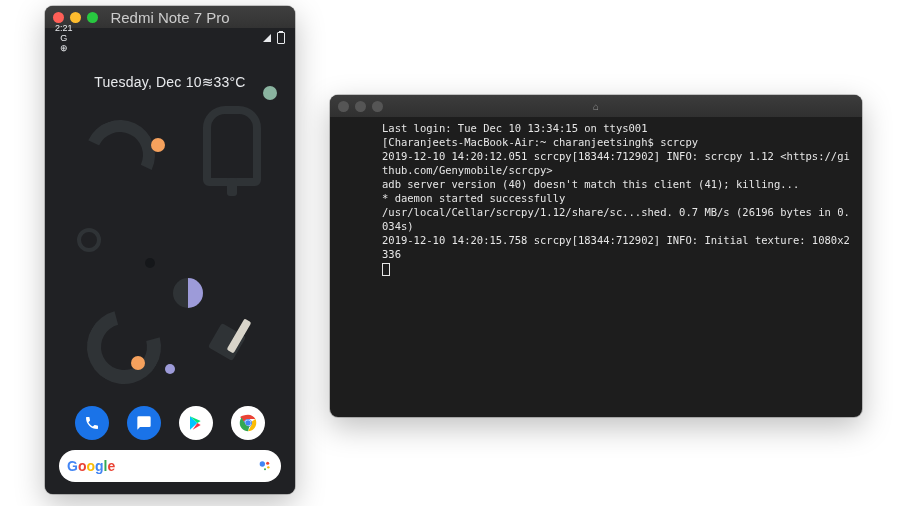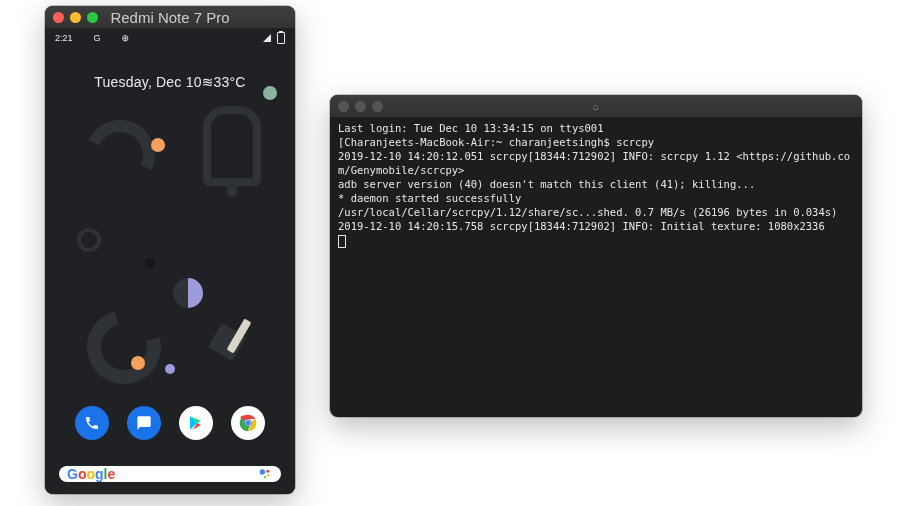--- a/index.html
+++ b/index.html
@@ -12,21 +12,21 @@
   .dot.yellow{background:#febc2e;}
   .dot.green{background:#28c840;}
   .dot.grey{background:#555;}
   .wtitle{position:absolute;left:0;right:0;text-align:center;font-size:11px;color:#ccc;display:flex;align-items:center;justify-content:center;gap:6px;}
   .wtitle .home{font-size:10px;color:#999;}
   
   #phone-window{left:45px;top:6px;width:250px;height:488px;}
   #phone-window .titlebar .wtitle{font-size:15px;}
   .phone-screen{position:relative;width:100%;height:calc(100% - 22px);background:#202124;color:#e8eaed;}
   .status-bar{position:absolute;top:0;left:0;right:0;height:20px;display:flex;align-items:center;justify-content:space-between;padding:0 10px;font-size:9px;}
-  .status-left{display:flex;gap:21px;align-items:flex-end;}
+  .status-left{display:flex;gap:0;align-items:center;flex-direction:column;}
   .status-right{display:flex;gap:6px;align-items:center;}
   .tri{width:0;height:0;border-style:solid;border-width:0 0 8px 8px;border-color:transparent transparent #e8eaed transparent;display:inline-block;}
   .batt{width:6px;height:10px;border:1px solid #e8eaed;border-radius:1px;position:relative;}
   .batt::after{content:"";position:absolute;top:-2px;left:1px;width:4px;height:1px;background:#e8eaed;}
   .date-row{position:absolute;top:46px;width:100%;text-align:center;font-size:14px;display:flex;justify-content:center;gap:0;}
   .date-row span{letter-spacing:.2px;}
   .green-dot{position:absolute;width:14px;height:14px;border-radius:50%;background:#8ab4a0;top:58px;right:18px;}
   
   .shape{position:absolute;}
   .arc1{top:92px;left:40px;width:46px;height:46px;border:12px solid #2f3336;border-radius:50%;border-left-color:transparent;border-bottom-color:transparent;transform:rotate(-20deg);}
@@ -42,29 +42,29 @@
   .sq{top:300px;left:168px;width:28px;height:28px;background:#2f3336;transform:rotate(30deg);border-radius:3px;}
   .sq-line{top:290px;left:190px;width:8px;height:36px;background:#d8d4c9;transform:rotate(30deg);border-radius:2px;}
   .purp2{top:336px;left:120px;width:10px;height:10px;border-radius:50%;background:#9d9bd9;}
   
   .dock{position:absolute;bottom:54px;left:0;right:0;display:flex;justify-content:center;gap:18px;}
   .app-icon{width:34px;height:34px;border-radius:50%;display:flex;align-items:center;justify-content:center;}
   .app-phone{background:#1a73e8;}
   .app-msg{background:#1a73e8;}
   .app-play{background:#fff;}
   .app-chrome{background:#fff;}
-  .search-pill{position:absolute;bottom:12px;left:14px;right:14px;height:16px;background:#fff;border-radius:20px;display:flex;align-items:center;padding:0 8px;justify-content:space-between;}
+  .search-pill{position:absolute;bottom:12px;left:14px;right:14px;height:32px;background:#fff;border-radius:20px;display:flex;align-items:center;padding:0 8px;justify-content:space-between;}
   .g-logo{font-weight:600;font-size:14px;font-family:Arial;}
   .g-logo .b{color:#4285F4}.g-logo .r{color:#EA4335}.g-logo .y{color:#FBBC05}.g-logo .g{color:#34A853}
   .mic svg{display:block;}
 
   
   #term-window{left:330px;top:95px;width:532px;height:322px;background:#1d1d1d;}
   #term-window .titlebar{background:linear-gradient(#3c3c3c,#303030);}
-  .term-body{padding:4px 8px;font-family:"Menlo","Consolas",monospace;font-size:10.5px;line-height:14px;color:#e6e6e6;white-space:pre-wrap;word-break:break-all;}
+  .term-body{padding:4px 8px;font-family:"Menlo","Consolas",monospace;font-size:10.5px;line-height:14px;color:#e6e6e6;white-space:pre-wrap;word-break:break-all;margin-left:44px;}
   .cursor{display:inline-block;width:6px;height:11px;border:1px solid #e6e6e6;vertical-align:middle;}
 </style>
 </head>
 <body>
 
 <div id="phone-window" class="mac-window">
   <div class="titlebar">
     <div class="traffic">
       <div class="dot red"></div>
       <div class="dot yellow"></div>

